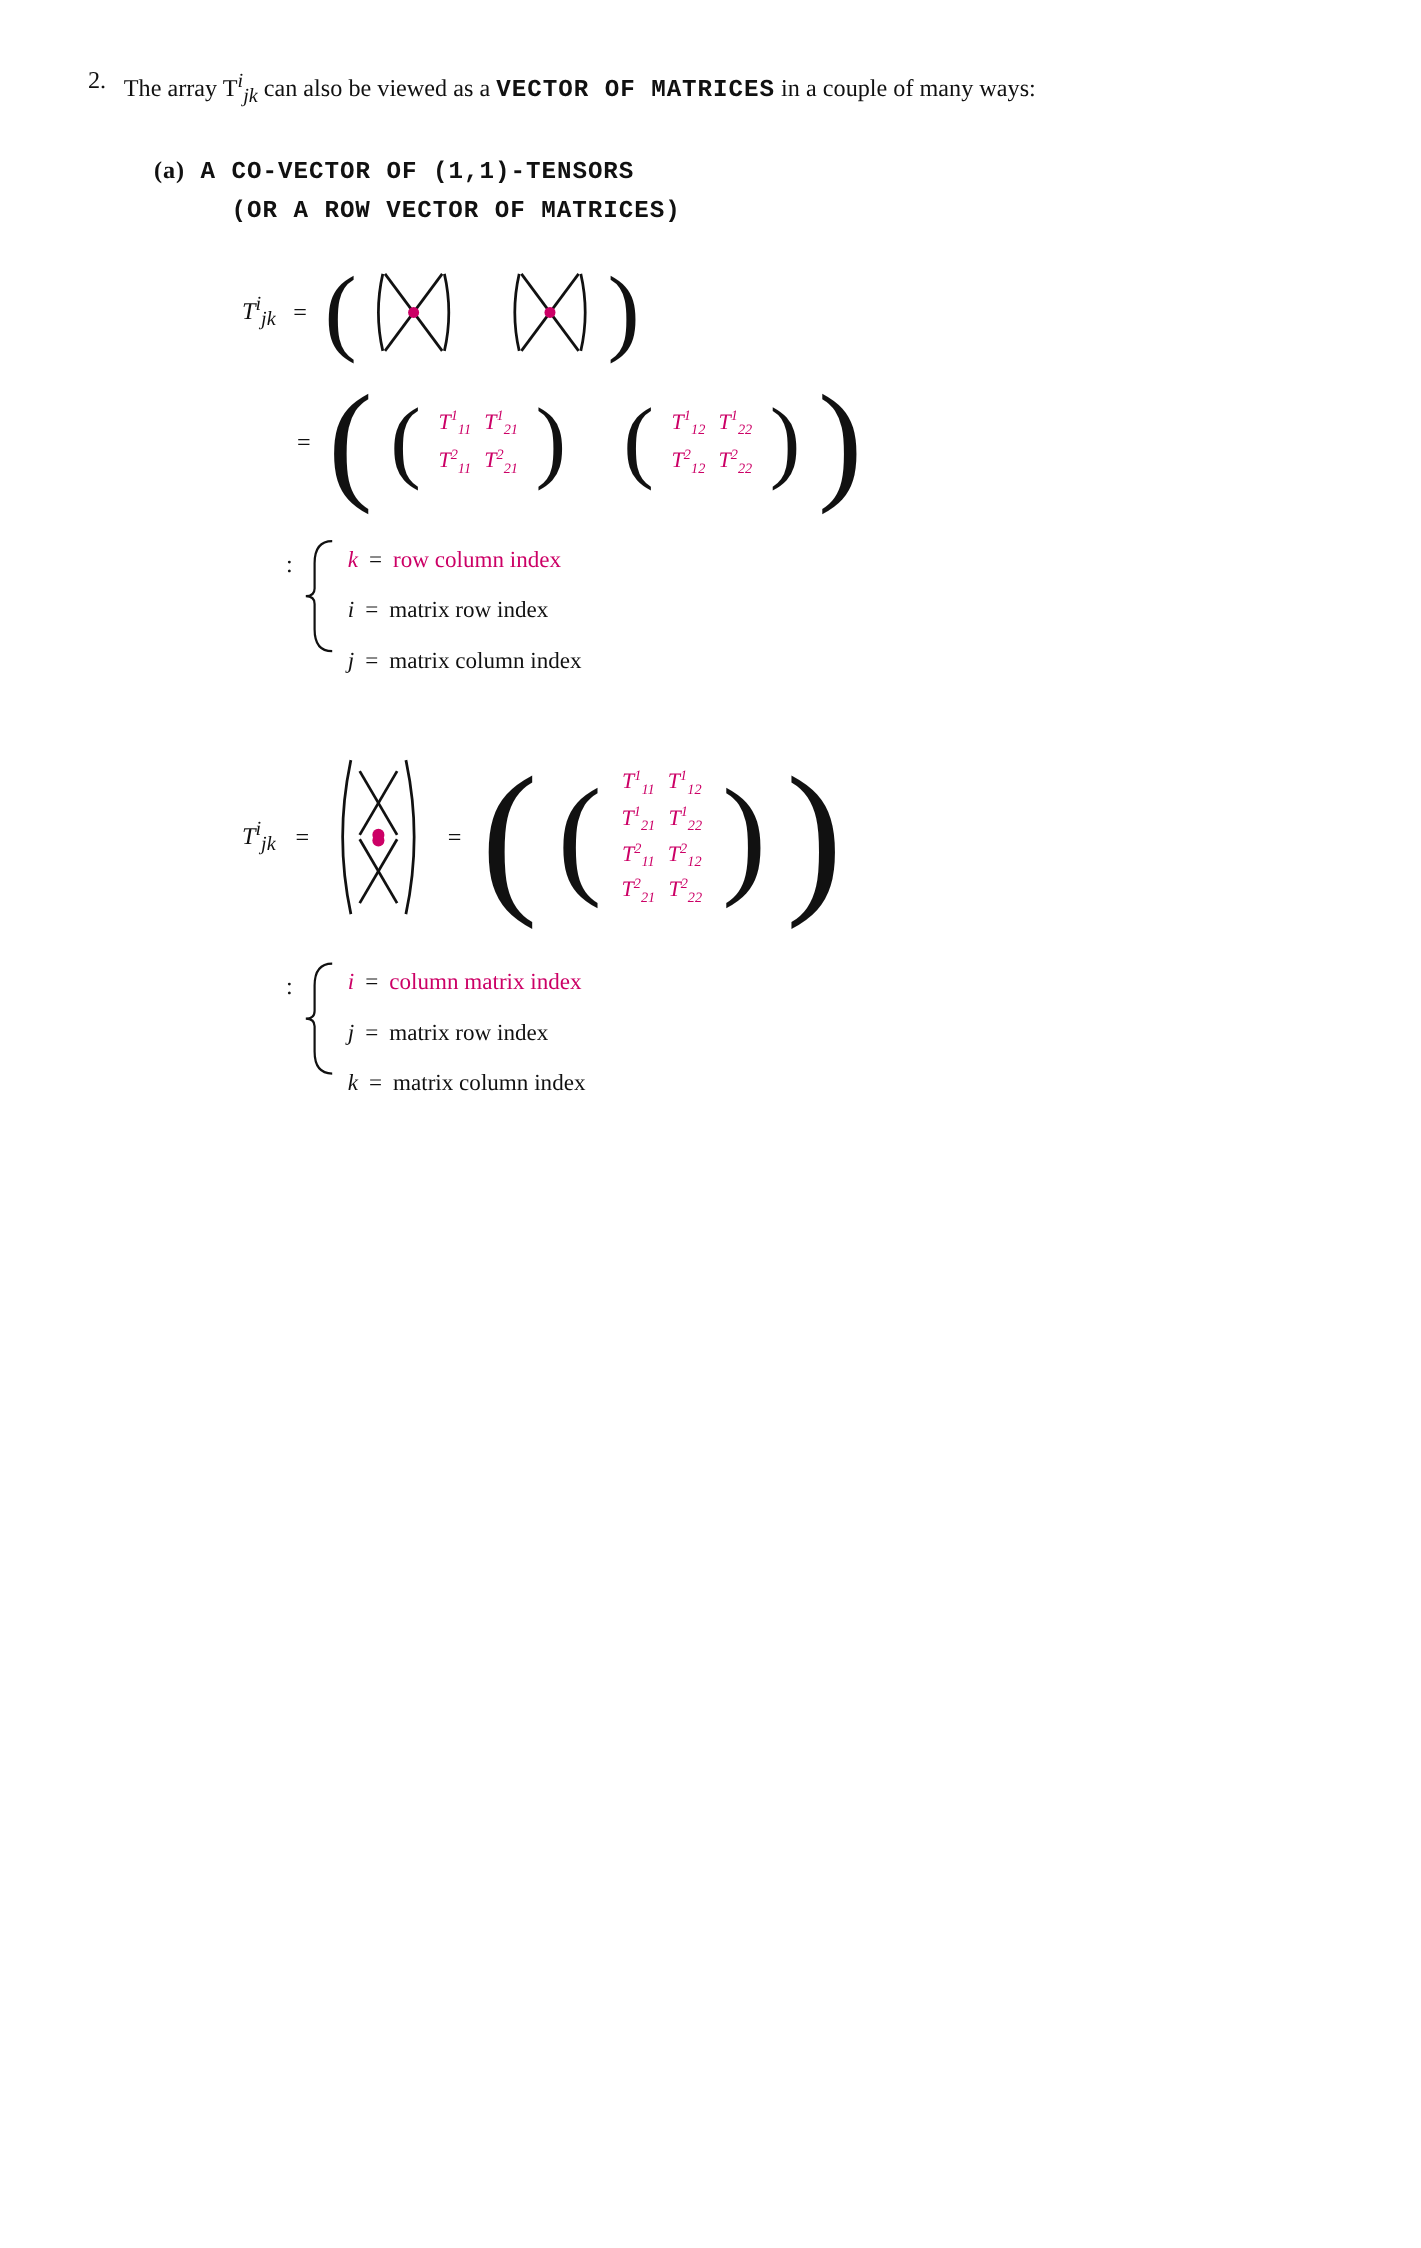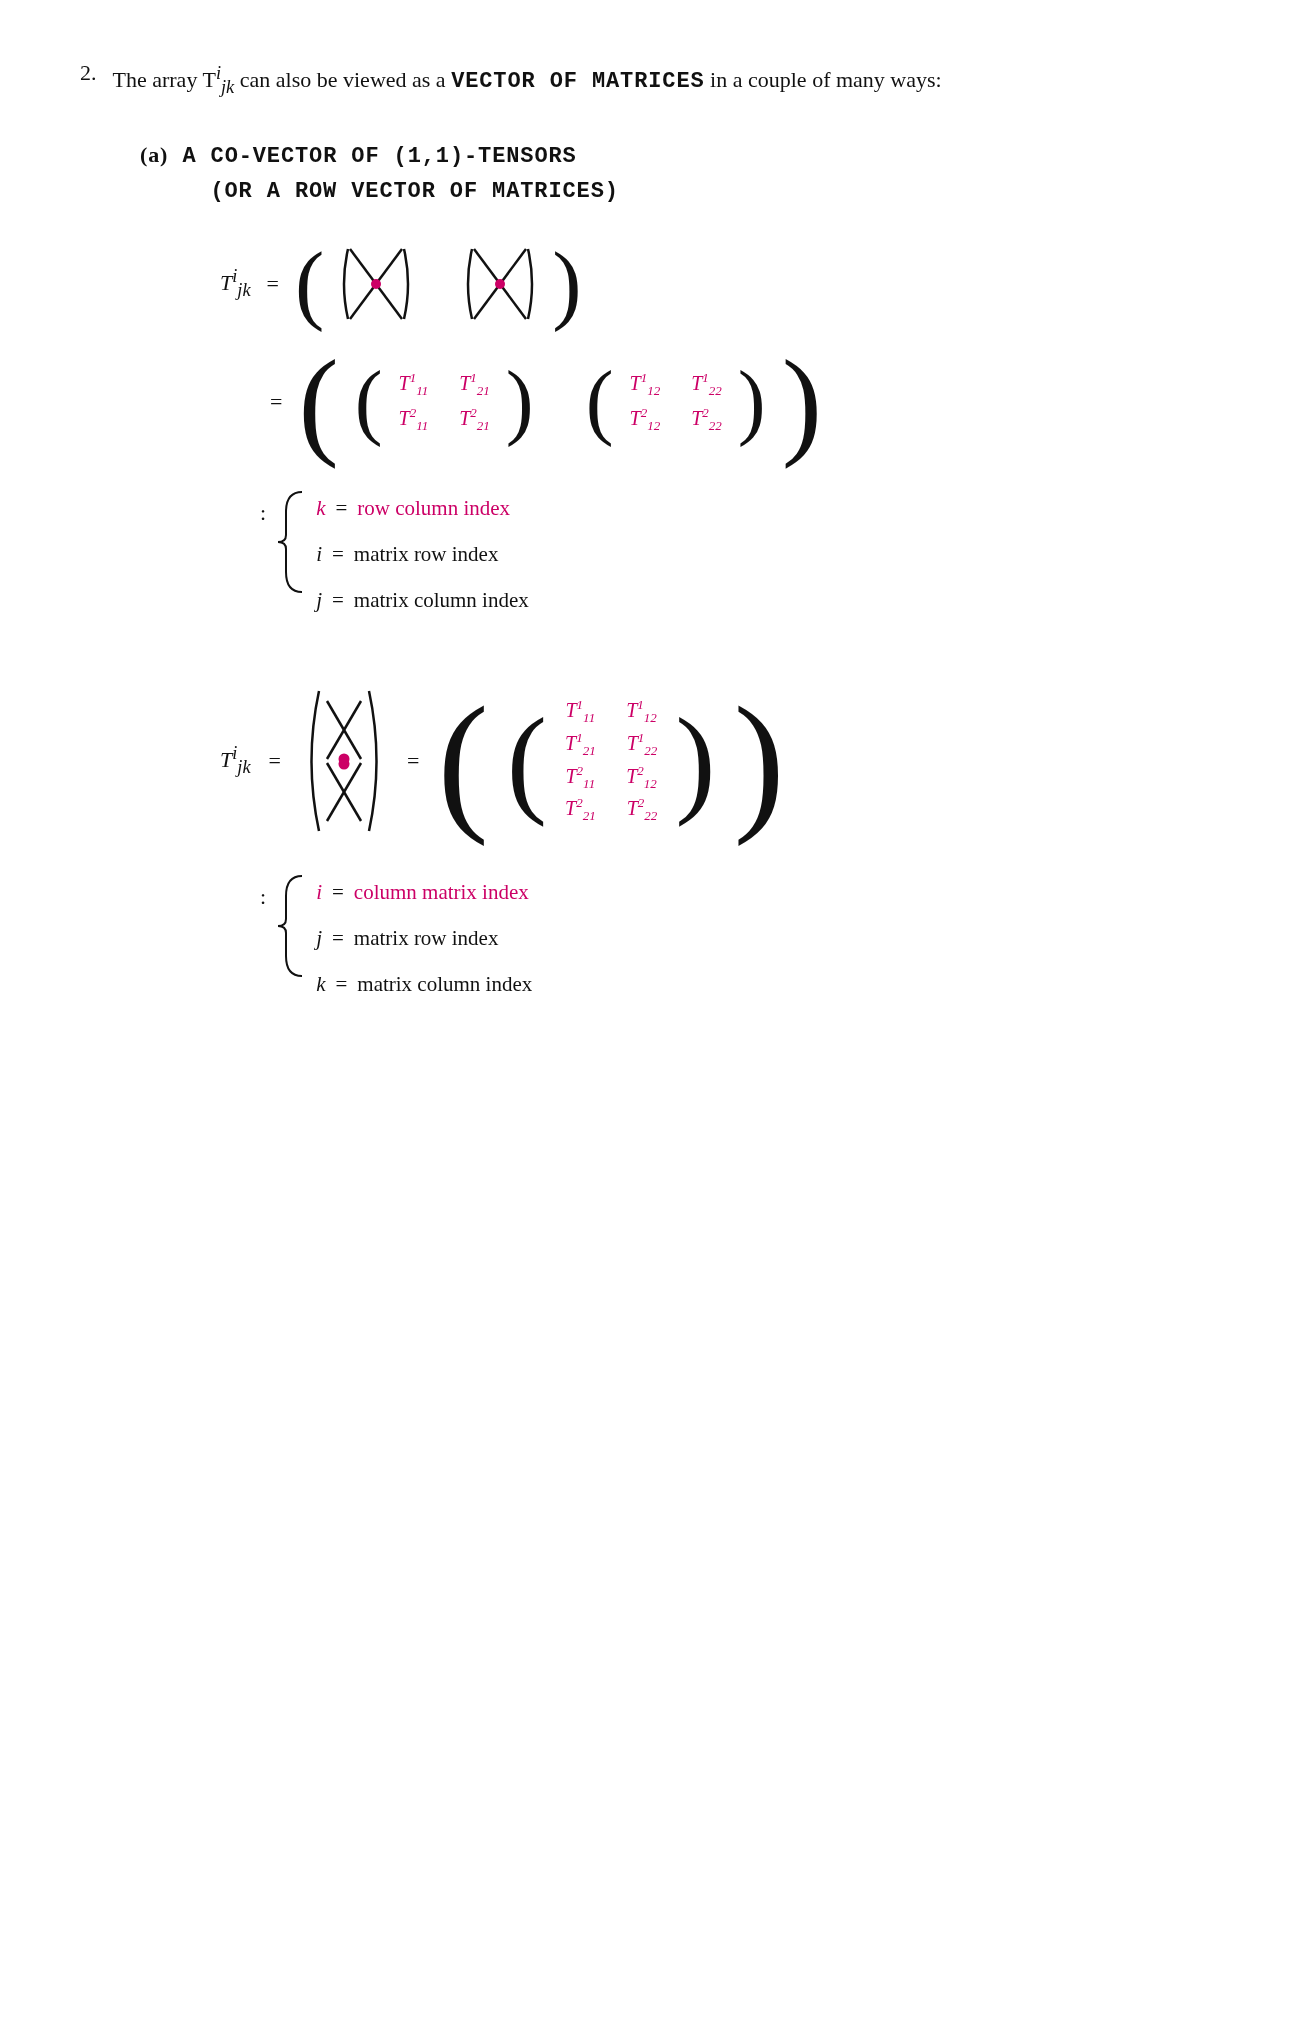--- a/index.html
+++ b/index.html
@@ -65,21 +65,21 @@
     .highlight-pink {
       color: #cc0066;
     }
     .matrix-2x2 {
       display: inline-flex;
       flex-direction: column;
       gap: 6px;
     }
     .m-row {
       display: flex;
-      gap: 31px;
+      gap: 12px;
       justify-content: center;
     }
     .m-cell {
       font-style: italic;
       font-size: 20px;
       min-width: 28px;
       text-align: center;
     }
     .m-cell sup, .m-cell sub {
       font-size: 0.65em;

